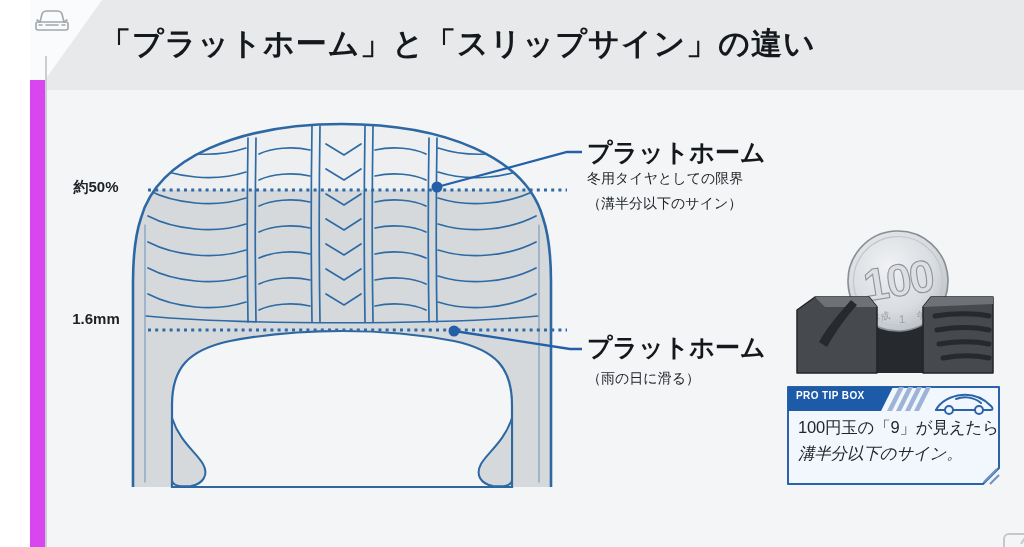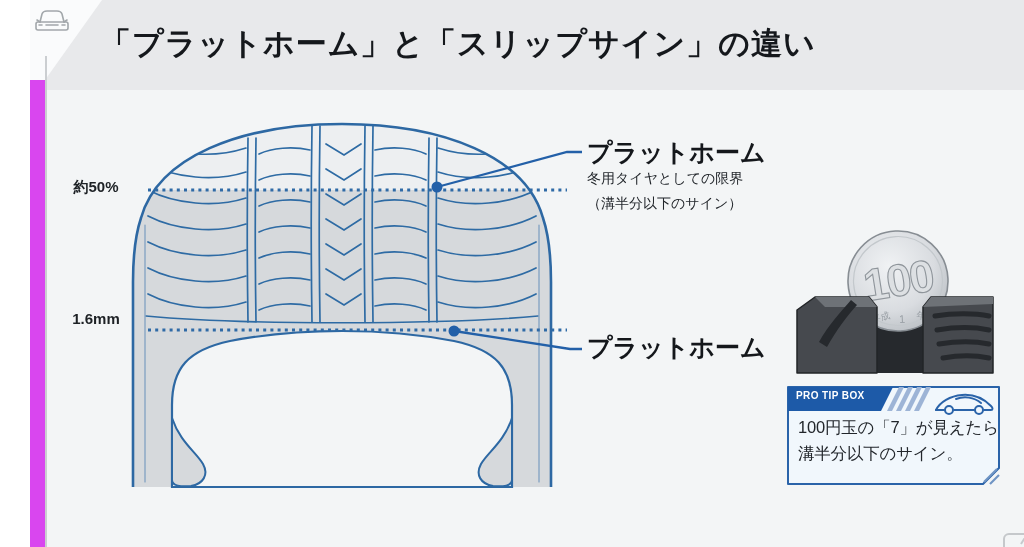--- a/index.html
+++ b/index.html
@@ -25,21 +25,21 @@
   .callout-sub{font-size:14px;color:#22262b;white-space:nowrap;line-height:25px;}
   #platform-head{left:557px;top:136px;}
   #platform-sub{left:557px;top:166px;}
   #slip-head{left:557px;top:331px;}
   #slip-sub{left:557px;top:366px;}
 
   
   #tip-header-label{left:766px;top:390px;font-size:10px;font-weight:700;color:#ffffff;letter-spacing:.4px;white-space:nowrap;}
   .tip-line{left:768px;font-size:16.5px;color:#22262b;letter-spacing:-.2px;white-space:nowrap;}
   #tip-line1{top:417px;}
-  #tip-line2{top:443px;}
+  #tip-line2{top:443px;font-style:italic;}
 
   
   #frame-left{left:15px;top:56px;width:2px;height:491px;background:#cbced1;}
   #frame-right{left:1006px;top:0;width:2px;height:519px;background:#c7cacd;}
   #frame-corner-rect{left:973px;top:533px;width:40px;height:22px;border:2px solid #c5c8cb;border-radius:6px;background:transparent;}
   svg{display:block;}
 </style>
 </head>
 <body>
 
@@ -156,20 +156,21 @@
   <div class="abs measure" id="label-16">1.6mm</div>
 
   <div class="abs callout-head" id="platform-head">プラットホーム</div>
   <div class="abs callout-sub" id="platform-sub">
     <div>冬用タイヤとしての限界</div>
     <div>（溝半分以下のサイン）</div>
   </div>
 
   <div class="abs callout-head" id="slip-head">プラットホーム</div>
   <div class="abs callout-sub" id="slip-sub">
+    <div>（雨の日に滑る）</div>
   </div>
 
   <svg class="abs" style="left:753px;top:212px" width="255" height="168" viewBox="0 0 255 168">
     <defs>
       <radialGradient id="coinGrad" cx="42%" cy="35%" r="75%">
         <stop offset="0%" stop-color="#f0f2f4"></stop>
         <stop offset="60%" stop-color="#d9dce0"></stop>
         <stop offset="100%" stop-color="#b4b9be"></stop>
       </radialGradient>
     </defs>
@@ -224,21 +225,21 @@
     <g transform="translate(148,4)" fill="none" stroke="#2a63a9" stroke-width="2" stroke-linecap="round" stroke-linejoin="round">
       <path d="M1,20 C5,12 15,6 27,5 C39,4 49,9 56,16 C58,18 58,20 56,20 L49,20"></path>
       <path d="M1,20 H9"></path>
       <path d="M19,20 H39"></path>
       <circle cx="14" cy="20" r="4"></circle>
       <circle cx="44" cy="20" r="4"></circle>
       <path d="M21,9 C29,6 39,7 46,13"></path>
     </g>
   </svg>
   <div class="abs" id="tip-header-label">PRO TIP BOX</div>
-  <div class="abs tip-line" id="tip-line1">100円玉の「7」が見えたら</div>
+  <div class="abs tip-line" id="tip-line1">100円玉の「9」が見えたら</div>
   <div class="abs tip-line" id="tip-line2">溝半分以下のサイン。</div>
 
   <div class="abs" id="frame-left"></div>
   <div class="abs" id="frame-right"></div>
   <svg class="abs" style="left:985px;top:510px" width="39" height="37" viewBox="0 0 39 37">
     <path d="M22,8 L6,34" stroke="#c7cacd" stroke-width="2" fill="none"></path>
   </svg>
   <div class="abs" id="frame-corner-rect"></div>
 
 </div>

